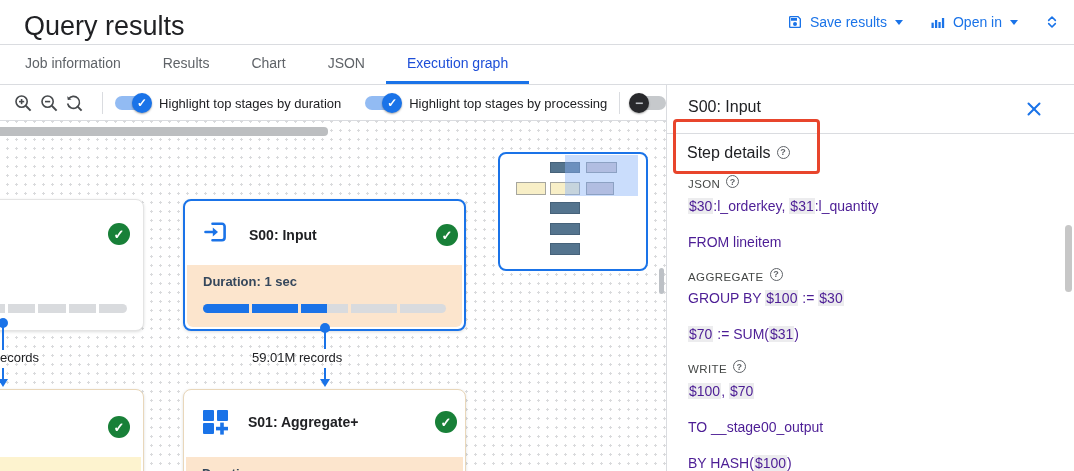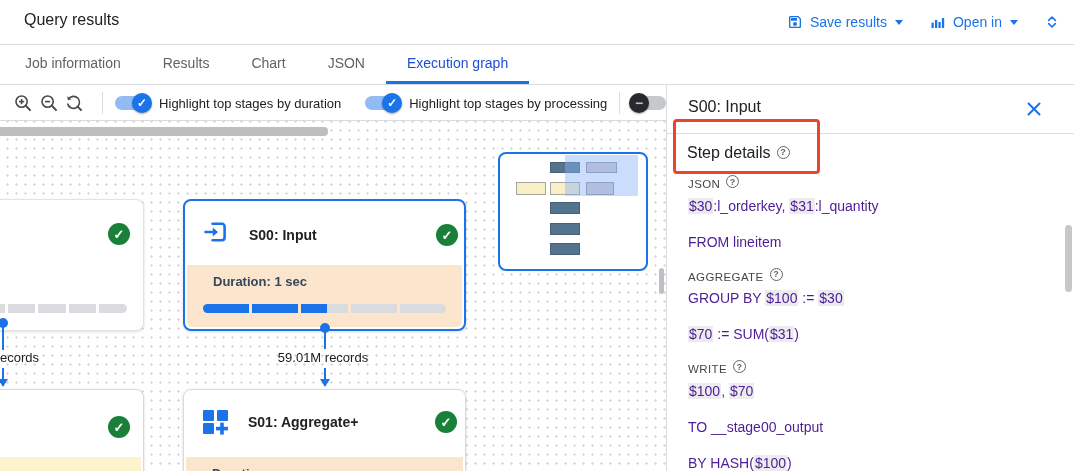--- a/index.html
+++ b/index.html
@@ -2,21 +2,21 @@
 <html><head>
 <meta charset="utf-8">
 <style>
   * { margin:0; padding:0; box-sizing:border-box; }
   html,body { background:#fff; }
   body { font-family:"Liberation Sans", sans-serif; color:#202124; }
   #app { position:relative; width:1074px; height:471px; overflow:hidden; background:#fff; }
 
   
   #hdr { position:absolute; left:0; top:0; width:1074px; height:45px; border-bottom:1px solid #dadce0; background:#fff; }
-  #hdr .title { position:absolute; left:24px; top:11px; font-size:16px; color:#202124; }
+  #hdr .title { position:absolute; left:24px; top:11px; font-size:27px; color:#202124; }
   .hdr-actions { position:absolute; right:14px; top:0; height:44px; display:flex; align-items:center; gap:26px; }
   .hbtn { display:flex; align-items:center; gap:7px; color:#1a73e8; font-size:14px; font-weight:500; cursor:pointer; }
   .caret { width:0; height:0; border-left:4.5px solid transparent; border-right:4.5px solid transparent; border-top:5px solid #1a73e8; margin-left:1px; }
 
   
   #tabbar { position:absolute; left:0; top:45px; width:1074px; height:40px; border-bottom:1px solid #dadce0; display:flex; padding-left:4px; background:#fff; }
   .tab { padding:0 21px; line-height:37px; font-size:14px; font-weight:500; color:#5f6368; cursor:pointer; border-bottom:3px solid transparent; white-space:nowrap; }
   .tab.active { color:#1d4ed8; border-bottom-color:#1a73e8; }
 
   
@@ -35,21 +35,21 @@
   #graph { position:absolute; left:0; top:121px; width:666px; height:350px; overflow:hidden; background-color:#fff;
     background-image:radial-gradient(circle,#d9dadc 1.1px,transparent 1.3px); background-size:9px 9px; background-position:3px 5px; }
   #hscroll { position:absolute; left:0; top:6px; width:328px; height:9px; background:#bcbec0; border-radius:0 4px 4px 0; }
   #gvscroll { position:absolute; left:659px; top:147px; width:5px; height:26px; background:#bdc1c6; border-radius:3px; }
 
   .card { position:absolute; background:#fff; border-radius:8px; box-shadow:0 1px 3px rgba(60,64,67,.18); }
   .card .check { position:absolute; width:22px; height:22px; border-radius:50%; background:#188038; color:#fff; font-size:13px; font-weight:700; display:flex; align-items:center; justify-content:center; }
   .stage-title { position:absolute; left:64px; font-size:14px; font-weight:700; color:#202124; white-space:nowrap; }
   .stage-icon { position:absolute; left:16px; top:16px; width:30px; height:30px; }
   .durblock { position:absolute; left:2px; right:2px; bottom:2px; border-radius:0 0 6px 6px; }
-  .durtext { position:absolute; left:26px; top:9px; font-size:13px; font-weight:700; color:#35475c; }
+  .durtext { position:absolute; left:16px; top:9px; font-size:13px; font-weight:700; color:#35475c; }
   .pbar { position:absolute; left:16px; right:16px; top:39px; height:9px; display:flex; gap:3px; }
   .seg { flex:1; background:#d9dbde; overflow:hidden; }
   .seg:first-child { border-radius:5px 0 0 5px; }
   .seg:last-child { border-radius:0 5px 5px 0; }
   .fill { height:100%; background:#1a73e8; }
 
   #card-l1 { left:-40px; top:78px; width:184px; height:132px; border:1px solid #e4e4e4; }
   #card-l1 .pbar { top:104px; }
   #card-s00 { left:183px; top:78px; width:283px; height:132px; border:2px solid #1a73e8; }
   #card-s00 .stage-title { top:26px; }
@@ -228,21 +228,21 @@
             </div>
             <div class="seg">
               <div class="fill" style="width: 0%;"></div>
             </div>
           </div>
       </div>
     </div>
 
     <div class="cdot" style="left:320px;top:202px;"></div>
     <div class="cline" style="left:324px;top:211px;height:17px;"></div>
-    <div class="edge-label" style="left:252px;top:229px;width:142px;text-align:center;">59.01M records</div>
+    <div class="edge-label" style="left:252px;top:229px;width:142px;text-align:left;">59.01M records</div>
     <div class="cline" style="left:324px;top:247px;height:12px;"></div>
     <div class="arrow-down" style="left:320px;top:258px;"></div>
 
     <div class="cdot" style="left:-2px;top:197px;"></div>
     <div class="cline" style="left:2px;top:206px;height:23px;"></div>
     <div class="edge-label" style="left:0;top:229px;">ecords</div>
     <div class="cline" style="left:2px;top:247px;height:12px;"></div>
     <div class="arrow-down" style="left:-2px;top:258px;"></div>
 
     <div class="card" id="card-s01">

